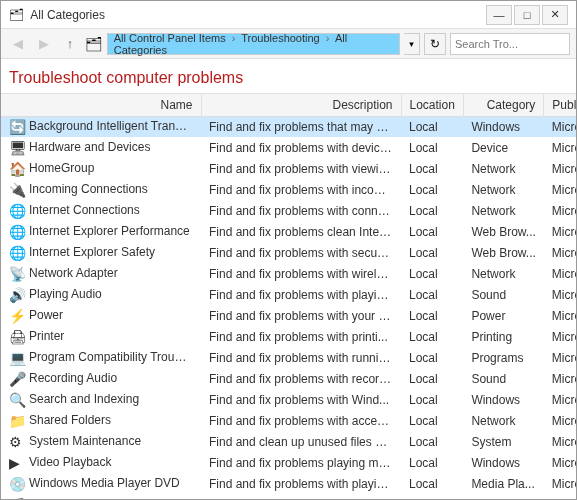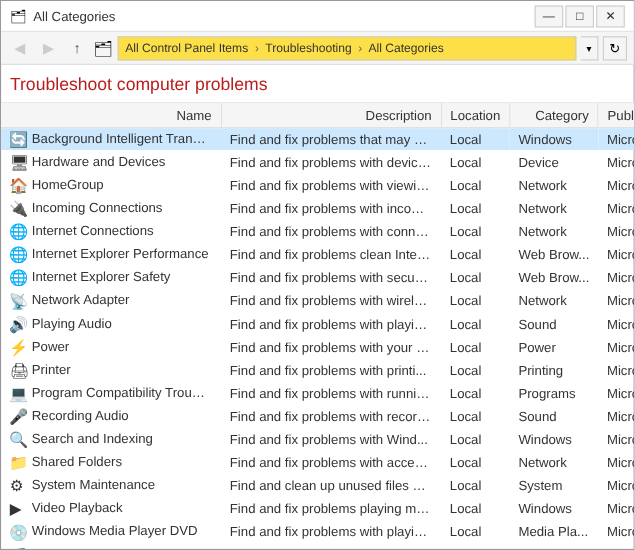--- a/index.html
+++ b/index.html
@@ -72,21 +72,21 @@
       color: #555;
       display: flex;
       align-items: center;
       justify-content: center;
     }
     .nav-btn:disabled { color: #ccc; cursor: default; }
     .breadcrumb {
       flex: 1;
       height: 22px;
       border: 1px solid #ccc;
-      background: #fde047;
+      background: #7dd3fc;
       display: flex;
       align-items: center;
       padding: 0 6px;
       font-size: 11px;
       color: #333;
     }
     .breadcrumb-dropdown {
       width: 16px;
       height: 22px;
       border: 1px solid #ccc;
@@ -209,20 +209,24 @@
       <span style="font-size:11px;">
         All Control Panel Items
         <span class="breadcrumb-sep">›</span>
         Troubleshooting
         <span class="breadcrumb-sep">›</span>
         All Categories
       </span>
     </div>
     <div class="breadcrumb-dropdown">▾</div>
     <div class="refresh-btn">↻</div>
+    <div class="search-box">
+      <input class="search-input" type="text" placeholder="Search Tro..." style="">
+
+    </div>
   </div>
 
   <div class="page-title">Troubleshoot computer problems</div>
 
   <div class="content">
     <table>
       <thead>
         <tr>
           <th class="col-name">Name</th>
           <th class="col-desc">Description</th>

